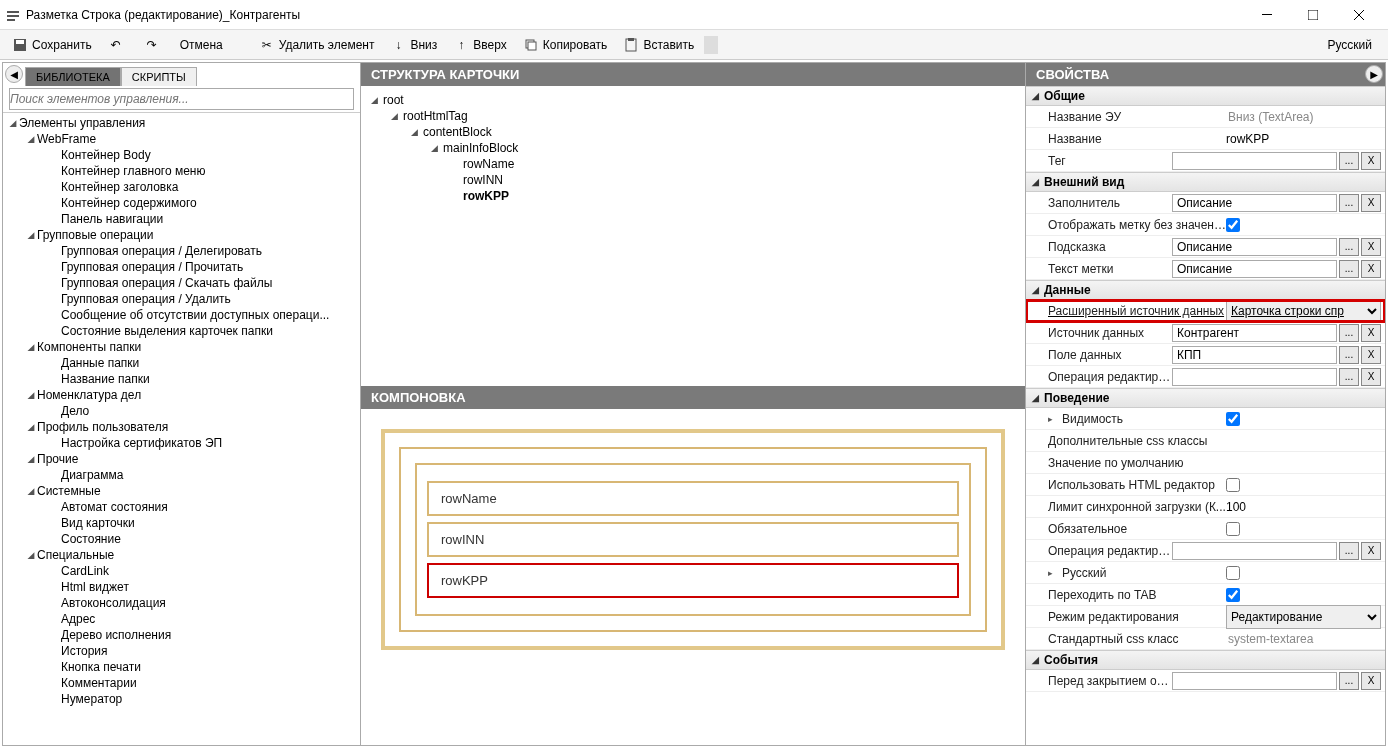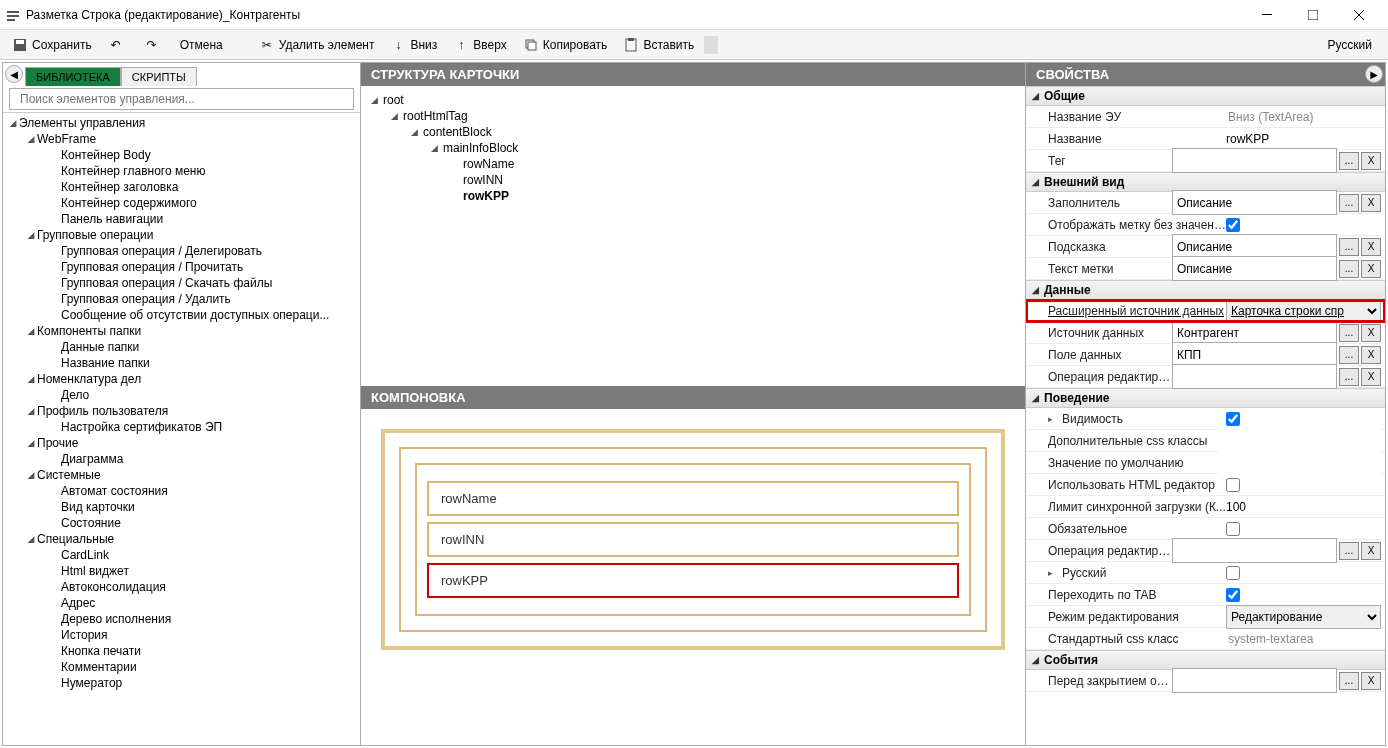--- a/index.html
+++ b/index.html
@@ -20,23 +20,23 @@
 
 
 .main { flex: 1; display: flex; border: 1px solid #aaa; margin: 2px; overflow: hidden; }
 
 
 .left { width: 358px; display: flex; flex-direction: column; border-right: 1px solid #aaa; position: relative; }
 .collapse-handle { position: absolute; top: 0; width: 18px; height: 18px; background: #eee; border: 1px solid #aaa; border-radius: 50%; display: flex; align-items: center; justify-content: center; font-size: 10px; cursor: pointer; z-index: 2; }
 .left .collapse-handle { left: 2px; top: 2px; }
 .tabs { display: flex; margin: 4px 4px 0 22px; }
 .tab { padding: 3px 10px; border: 1px solid #aaa; border-bottom: none; background: #f0f0f0; cursor: pointer; font-size: 11px; }
-.tab.active { background: #15803d; font-weight: normal; }
+.tab.active { background: #737373; font-weight: normal; }
 .search { margin: 2px 6px; }
-.search input { width: 100%; padding: 3px 10px; border: 1px solid #aaa; color: #404040; }
+.search input { width: 100%; padding: 3px 0; border: 1px solid #aaa; font-style: italic; color: #404040; }
 .tree-wrap { flex: 1; overflow-y: auto; border-top: 1px solid #ccc; padding: 2px 0; }
 .tree { list-style: none; }
 .tree li { white-space: nowrap; line-height: 16px; }
 .tree .row { display: flex; align-items: center; cursor: pointer; padding: 0 2px; }
 .tree .tw { width: 12px; text-align: center; font-size: 9px; color: #555; }
 .d0 > .row { padding-left: 4px; }
 .d1 > .row { padding-left: 22px; }
 .d2 > .row { padding-left: 46px; }
 
 
@@ -63,21 +63,21 @@
 .right .collapse-handle { right: 2px; top: 2px; }
 .props { flex: 1; overflow-y: auto; }
 .prop-group-h { background: linear-gradient(#f4f4f4,#e4e4e4); border-top: 1px solid #ccc; border-bottom: 1px solid #ccc; padding: 2px 6px; font-weight: bold; display: flex; align-items: center; }
 .prop-group-h .gtw { width: 12px; font-size: 9px; color: #333; }
 .prop-row { display: flex; align-items: center; height: 22px; border-bottom: 1px solid #eee; }
 .prop-row.hl { outline: 3px solid #d40000; outline-offset: -2px; position: relative; z-index: 1; text-decoration: underline; }
 .prop-label { width: 200px; padding-left: 22px; color: #222; font-size: 12px; overflow: hidden; text-overflow: ellipsis; white-space: nowrap; }
 .prop-label.sub { padding-left: 22px; display: flex; align-items: center; }
 .prop-label.sub .gtw { width:12px; font-size:9px; color:#555; margin-right:2px;}
 .prop-val { flex: 1; display: flex; align-items: center; gap: 2px; padding-right: 4px; }
-.prop-val input[type=text] { flex: 1; border: 1px solid #aaa; padding: 1px 4px; font-size: 12px; height: 25px; }
+.prop-val input[type=text] { flex: 1; border: 1px solid #aaa; padding: 1px 4px; font-size: 12px; height: 18px; }
 .prop-val .ro { flex:1; color:#888; padding-left:2px; font-size:12px; }
 .prop-val select { flex:1; border:1px solid #aaa; font-size:12px; height:24px; }
 .mini-btn { width: 20px; height: 18px; border: 1px solid #888; background: #e8e8e8; font-size: 10px; display:flex;align-items:center;justify-content:center;cursor:pointer; }
 input[type=checkbox] { width:14px; height:14px; }
 
 
 ::-webkit-scrollbar { width: 16px; background:#f0f0f0; }
 ::-webkit-scrollbar-thumb { background:#c4c4c4; }
 
 svg { display:block; }
@@ -251,20 +251,26 @@
               <span class="tw"></span>
               <span>Групповая операция / Удалить</span>
             </div>
           </li>
           <li class="d2">
             <div class="row">
               <span class="tw"></span>
               <span>Сообщение об отсутствии доступных операци...</span>
             </div>
           </li>
+          <li class="d2">
+            <div class="row">
+              <span class="tw"></span>
+              <span>Состояние выделения карточек папки</span>
+            </div>
+          </li>
           <li class="d1">
             <div class="row">
               <span class="tw">◢</span>
               <span>Компоненты папки</span>
             </div>
           </li>
           <li class="d2">
             <div class="row">
               <span class="tw"></span>
               <span>Данные папки</span>

